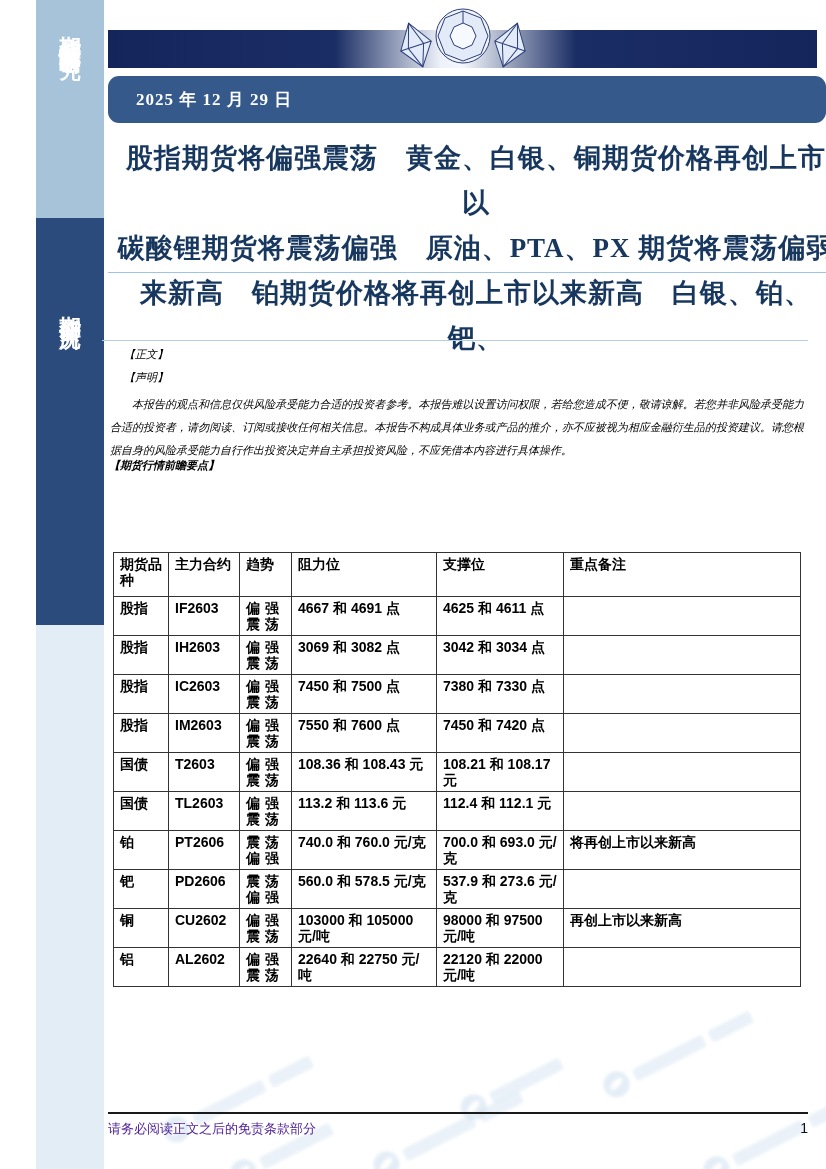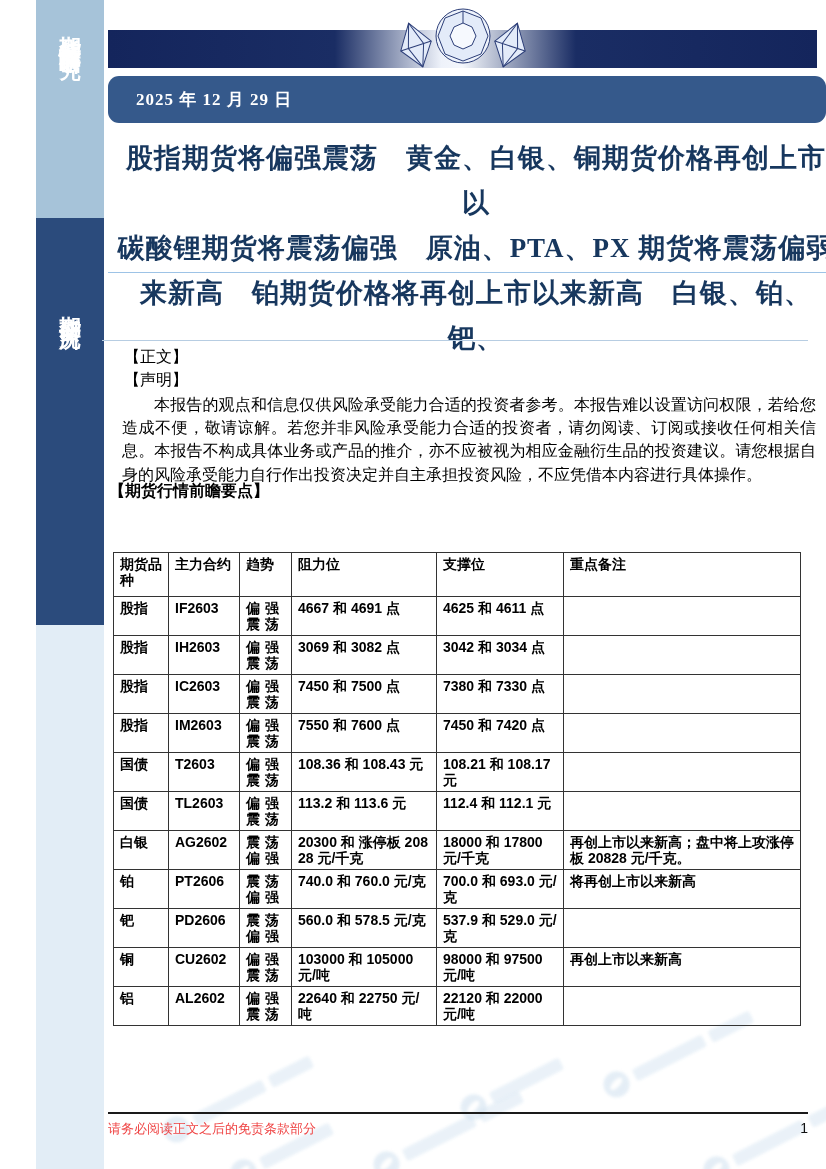--- a/index.html
+++ b/index.html
@@ -42,37 +42,37 @@
   .rule.gray{background:#b7cde2;}
   
   .author{position:absolute;left:72px;top:300px;width:718px;text-align:center;z-index:2;
       font-size:15px;white-space:nowrap;}
   .author .name{color:#17375e;font-weight:bold;}
   .author .cred{color:#17375e;font-weight:bold;margin-left:14px;}
   .author .num{font-family:"DejaVu Sans Mono",monospace;font-size:14px;color:#111;}
   .author .maillabel{color:#c00000;font-weight:bold;margin-left:14px;}
   .author .mail{font-family:"DejaVu Sans Mono",monospace;font-size:14px;color:#111;}
   
-  .blk{position:absolute;z-index:2;font-size:16px;}
+  .blk{position:absolute;z-index:2;font-size:11px;font-style:italic;}
   .disclaimer{line-height:23.2px;text-align:justify;text-indent:2em;}
   .bold{font-weight:bold;}
   .intro{line-height:25px;text-align:justify;font-weight:bold;}
   
   table.fut{position:absolute;left:77px;top:552px;z-index:2;border-collapse:collapse;
       table-layout:fixed;font-family:"Liberation Sans",sans-serif;font-size:14px;}
   table.fut th,table.fut td{border:1px solid #333;vertical-align:top;padding:3px 6px;
       line-height:16px;font-weight:bold;text-align:left;word-break:break-all;}
   table.fut th{height:37px;}
   table.fut td{height:31px;}
   td.trend{letter-spacing:5px;}
   
   .footline{position:absolute;left:72px;top:1112px;width:700px;height:2px;background:#1a1a1a;z-index:2;}
   .footer{position:absolute;left:72px;top:1120px;width:700px;display:flex;
       justify-content:space-between;align-items:flex-start;z-index:2;}
-  .footer .fdisc{font-size:13px;color:#ef4444;text-align:right;}
+  .footer .fdisc{font-size:13px;color:#4c1d95;text-align:right;}
   .footer .pnum{font-family:"Liberation Sans",sans-serif;font-size:14px;color:#111;}
 </style>
 </head>
 <body>
 
 <div class="page">
 
   <div class="wm" style="left:120px;top:1085px;">
       <span class="dot"></span>
       <span class="bar"></span>
@@ -146,22 +146,22 @@
     <div>来新高　铂期货价格将再创上市以来新高　白银、铂、钯、</div>
   </div>
 
   <div class="rule blue" style="left:72px;top:272px;width:718px;"></div>
 
 
   <div class="rule gray" style="left:66px;top:340px;width:706px;"></div>
 
   <div class="blk" style="left:88px;top:347px;">【正文】</div>
   <div class="blk" style="left:88px;top:370px;">【声明】</div>
-  <div class="blk disclaimer" style="left:86px;top:393px;width:694px;">本报告的观点和信息仅供风险承受能力合适的投资者参考。本报告难以设置访问权限，若给您造成不便，敬请谅解。若您并非风险承受能力合适的投资者，请勿阅读、订阅或接收任何相关信息。本报告不构成具体业务或产品的推介，亦不应被视为相应金融衍生品的投资建议。请您根据自身的风险承受能力自行作出投资决定并自主承担投资风险，不应凭借本内容进行具体操作。</div>
-  <div class="blk bold" style="left:73px;top:481px;">【期货行情前瞻要点】</div>
+  <div class="blk disclaimer" style="left:74px;top:393px;width:694px;">本报告的观点和信息仅供风险承受能力合适的投资者参考。本报告难以设置访问权限，若给您造成不便，敬请谅解。若您并非风险承受能力合适的投资者，请勿阅读、订阅或接收任何相关信息。本报告不构成具体业务或产品的推介，亦不应被视为相应金融衍生品的投资建议。请您根据自身的风险承受能力自行作出投资决定并自主承担投资风险，不应凭借本内容进行具体操作。</div>
+  <div class="blk bold" style="left:73px;top:458px;">【期货行情前瞻要点】</div>
 
   <table class="fut">
     <colgroup>
       <col style="width:55px">
         <col style="width:71px">
         <col style="width:52px">
       <col style="width:145px">
         <col style="width:127px">
         <col style="width:237px">
     </colgroup>
@@ -224,44 +224,36 @@
     <tr>
       <td>国债</td>
       <td>TL2603</td>
       <td class="trend">偏强震荡</td>
       <td>113.2 和 113.6 元</td>
       <td>112.4 和 112.1 元</td>
       <td></td>
     </tr>
 
 
-    <tr>
-      <td>白银</td>
-      <td>AG2602</td>
-      <td class="trend">震荡偏强</td>
-      <td>20300 和 涨停板 20828 元/千克</td>
-      <td>18000 和 17800 元/千克</td>
-      <td>再创上市以来新高；盘中将上攻涨停板 20828 元/千克。</td>
-    </tr>
 
     <tr>
       <td>铂</td>
       <td>PT2606</td>
       <td class="trend">震荡偏强</td>
       <td>740.0 和 760.0 元/克</td>
       <td>700.0 和 693.0 元/克</td>
       <td>将再创上市以来新高</td>
     </tr>
 
     <tr>
       <td>钯</td>
       <td>PD2606</td>
       <td class="trend">震荡偏强</td>
       <td>560.0 和 578.5 元/克</td>
-      <td>537.9 和 529.0 元/克</td>
+      <td>537.9 和 273.6 元/克</td>
       <td></td>
     </tr>
 
     <tr>
       <td>铜</td>
       <td>CU2602</td>
       <td class="trend">偏强震荡</td>
       <td>103000 和 105000 元/吨</td>
       <td>98000 和 97500 元/吨</td>
       <td>再创上市以来新高</td>

